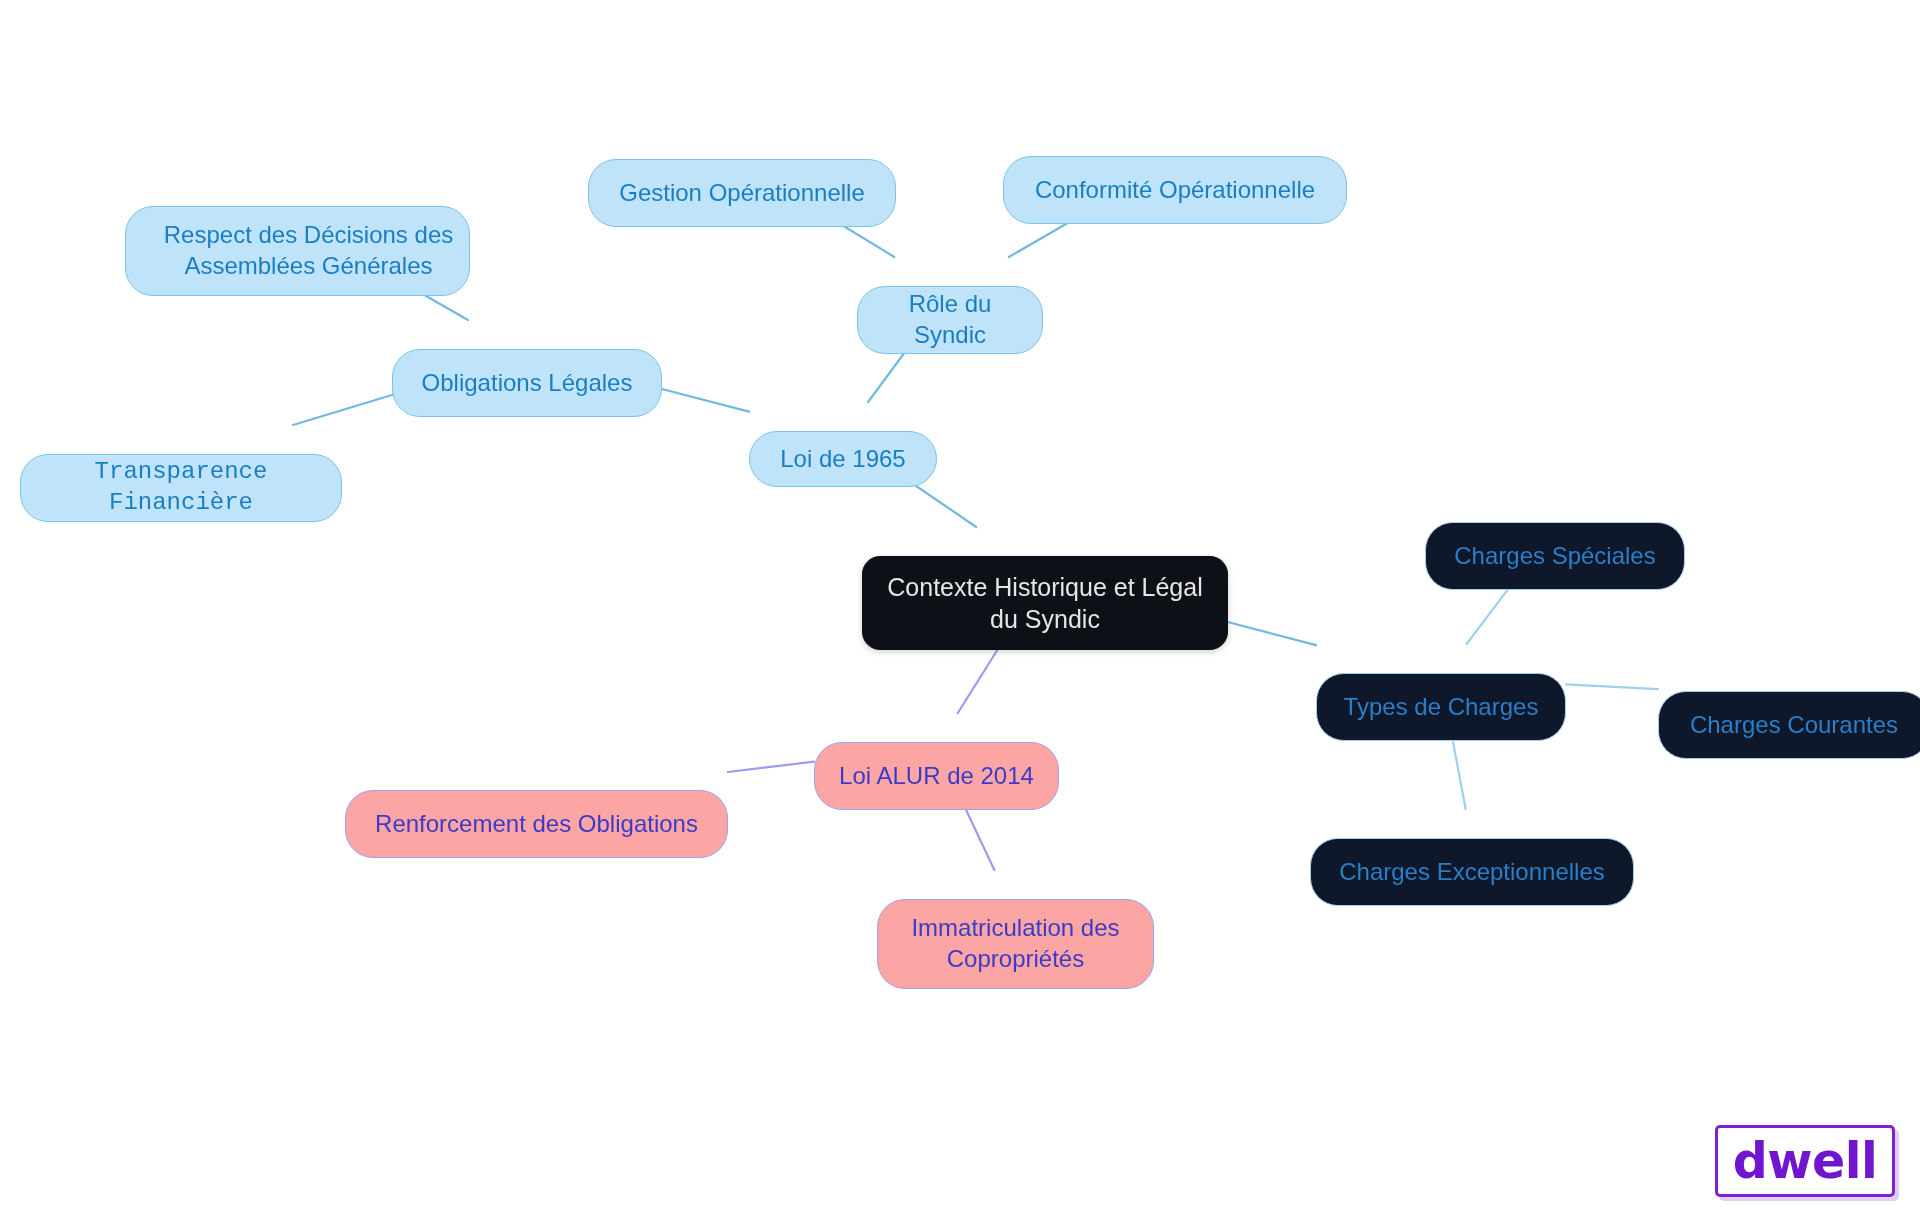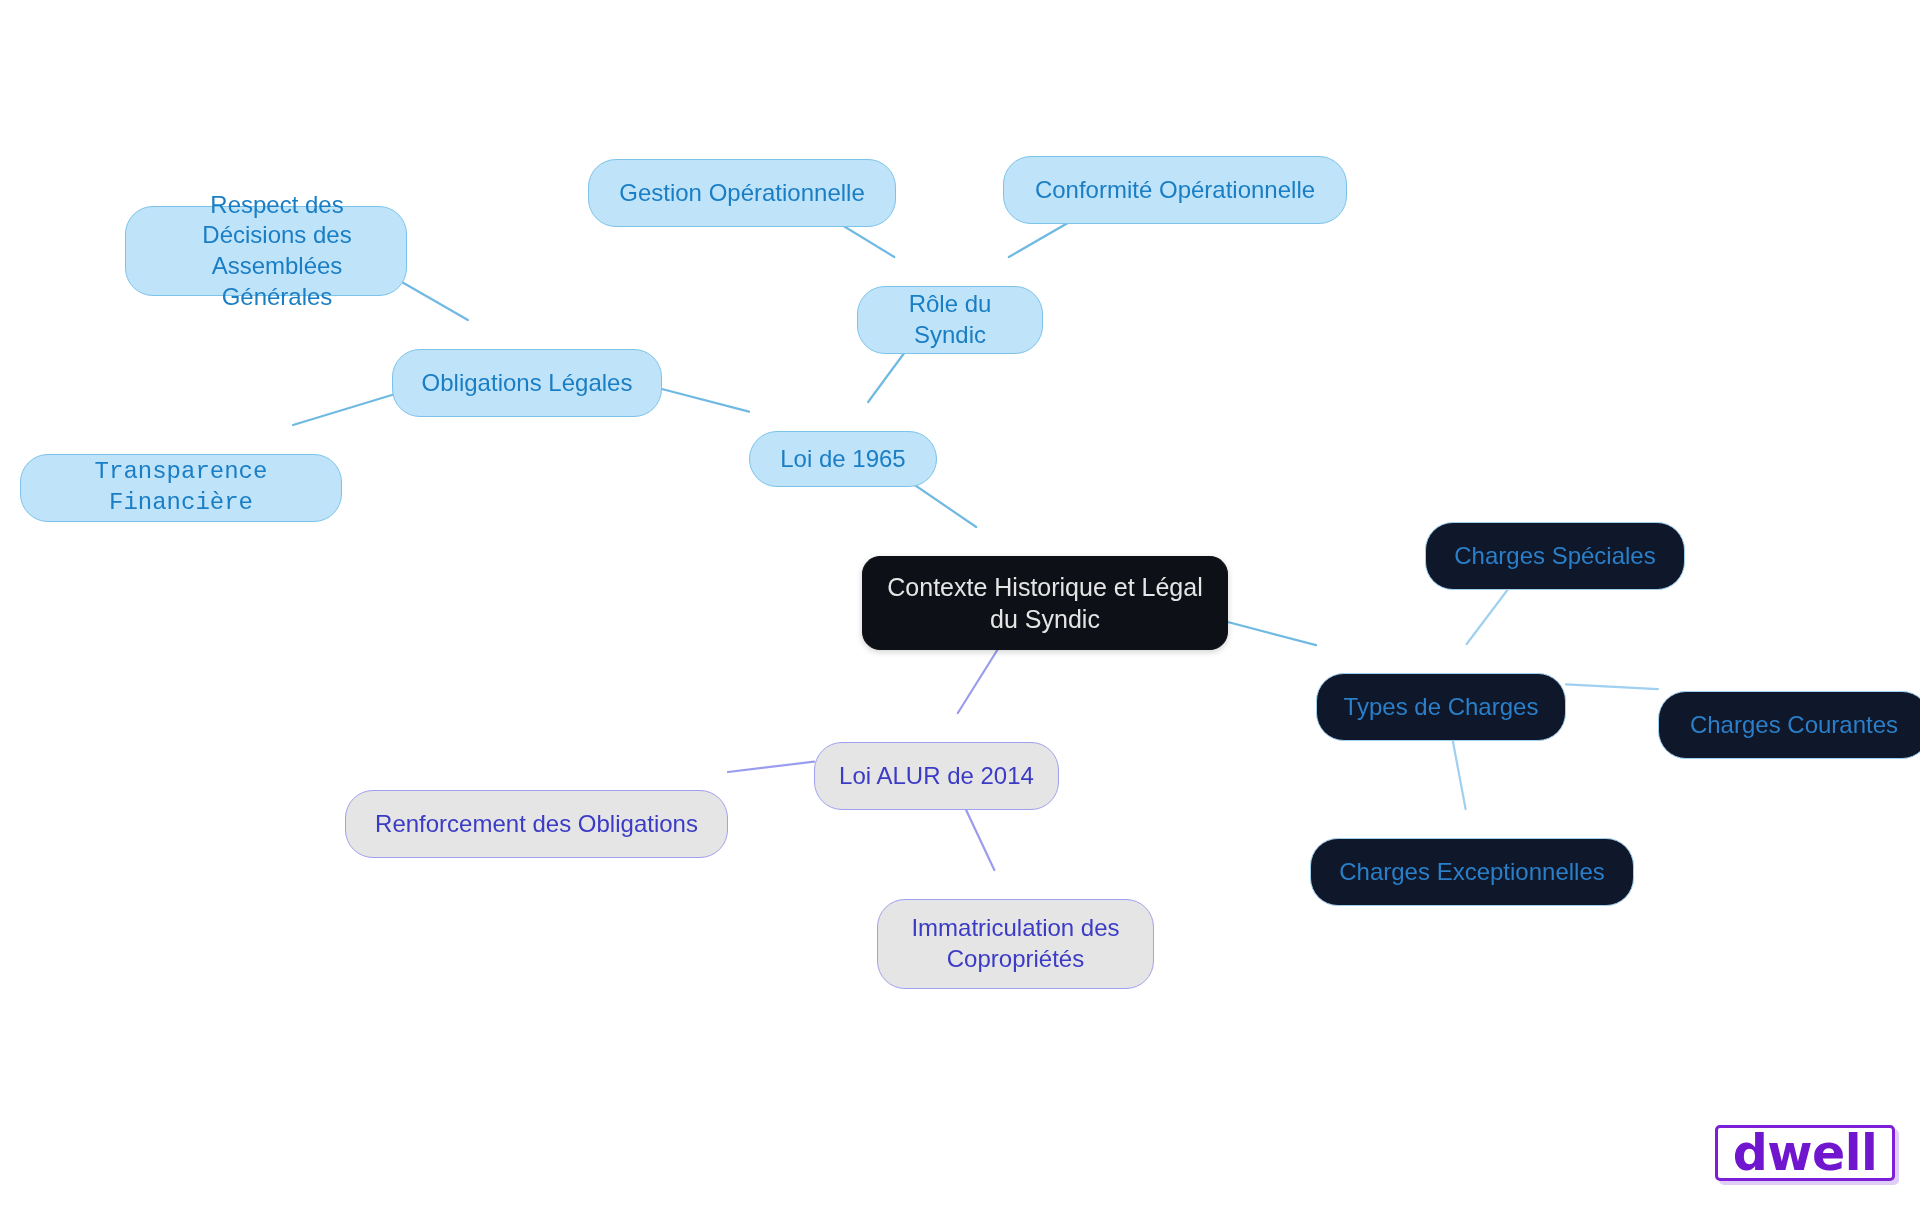--- a/index.html
+++ b/index.html
@@ -57,21 +57,21 @@
     color: #1a7ec4;
     font-size: 24px;
   }
   .node.blue-light {
     background: #0f172a;
     border-color: #9fd0f0;
     color: #2a7fc8;
     font-size: 24px;
   }
   .node.purple {
-    background: #e5e5e5;
+    background: #fca5a5;
     border-color: #9fa1ef;
     color: #3b3bc6;
     font-size: 24px;
   }
   #brand-logo {
     position: absolute;
     box-sizing: border-box;
     display: flex;
     align-items: center;
     justify-content: center;
@@ -106,32 +106,32 @@
       <line x1="1447.387878787879" y1="712" x2="1465.612121212121" y2="809" stroke="#9fd0f0" stroke-width="2.2" stroke-linecap="round"></line>
       <line x1="1015.5231213872833" y1="621" x2="957.8236994219653" y2="713" stroke="#9a9cee" stroke-width="2.2" stroke-linecap="round"></line>
       <line x1="814" y1="761.7" x2="728" y2="772.02" stroke="#9a9cee" stroke-width="2.2" stroke-linecap="round"></line>
       <line x1="952.4880952380952" y1="781" x2="994.3392857142857" y2="870" stroke="#9a9cee" stroke-width="2.2" stroke-linecap="round"></line>
     </svg>
   <div id="node-layer">
       <div class="node root" style="left: 862px; top: 527px; width: 366px; height: 94px;">Contexte Historique et Légal
 du Syndic</div>
       <div class="node blue" style="left: 749px; top: 402px; width: 188px; height: 56px;">Loi de 1965</div>
       <div class="node blue" style="left: 392px; top: 320px; width: 270px; height: 68px;">Obligations Légales</div>
-      <div class="node blue" style="left: 125px; top: 177px; width: 282px; height: 90px; padding-left: 36px;">Respect des Décisions des
+      <div class="node blue" style="left: 125px; top: 177px; width: 345px; height: 90px; padding-left: 36px;">Respect des Décisions des
 Assemblées Générales</div>
       <div class="node blue" style="left: 20px; top: 425px; width: 322px; height: 68px; font-family: Liberation Mono, monospace;">Transparence Financière</div>
       <div class="node blue" style="left: 857px; top: 257px; width: 186px; height: 68px;">Rôle du Syndic</div>
       <div class="node blue" style="left: 588px; top: 130px; width: 308px; height: 68px;">Gestion Opérationnelle</div>
       <div class="node blue" style="left: 1003px; top: 127px; width: 344px; height: 68px;">Conformité Opérationnelle</div>
       <div class="node blue-light" style="left: 1316px; top: 644px; width: 250px; height: 68px;">Types de Charges</div>
       <div class="node blue-light" style="left: 1425px; top: 493px; width: 260px; height: 68px;">Charges Spéciales</div>
       <div class="node blue-light" style="left: 1658px; top: 662px; width: 272px; height: 68px;">Charges Courantes</div>
       <div class="node blue-light" style="left: 1310px; top: 809px; width: 324px; height: 68px;">Charges Exceptionnelles</div>
       <div class="node purple" style="left: 814px; top: 713px; width: 245px; height: 68px;">Loi ALUR de 2014</div>
       <div class="node purple" style="left: 345px; top: 761px; width: 383px; height: 68px;">Renforcement des Obligations</div>
       <div class="node purple" style="left: 877px; top: 870px; width: 277px; height: 90px;">Immatriculation des
 Copropriétés</div>
     </div>
 
-  <div id="brand-logo" style="left: 1715px; top: 1125px; width: 180px; height: 56px;">
+  <div id="brand-logo" style="left: 1715px; top: 1125px; width: 180px; height: 72px;">
     <span class="brand-text">dwell</span>
   </div>
 </div>
 
 </body></html>

